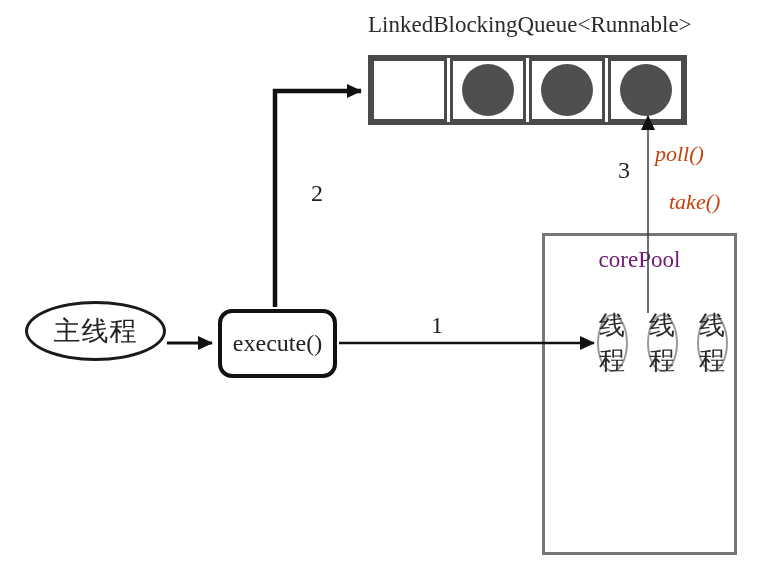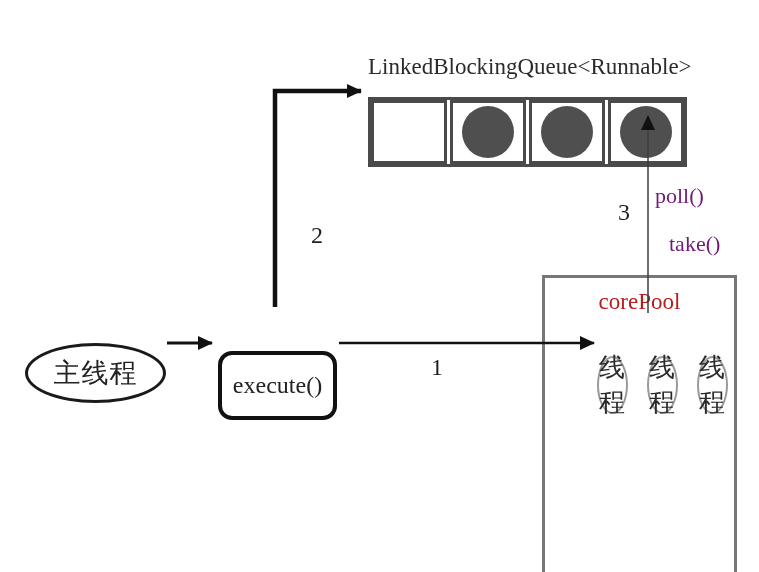--- a/index.html
+++ b/index.html
@@ -5,21 +5,21 @@
   html, body { margin: 0; padding: 0; background: #ffffff; }
   #canvas {
     position: relative;
     width: 759px;
     height: 572px;
     background: #ffffff;
     font-family: "Liberation Serif", "DejaVu Serif", serif;
     color: #222222;
     overflow: hidden;
   }
-  .abs { position: absolute; margin-top: 42px; }
+  .abs { position: absolute; }
 
   
   #queue-title {
     left: 368px; top: 12px; width: 319px;
     text-align: center; white-space: nowrap;
     font-size: 23px; color: #2b2b2b;
   }
 
   
   #queue {
@@ -62,41 +62,41 @@
 
   
   #core-pool {
     left: 542px; top: 233px; width: 195px; height: 322px;
     box-sizing: border-box;
     border: 3px solid #777777;
     background: transparent;
   }
   #core-pool-label {
     position: absolute; left: 0; top: 11px; width: 100%;
-    text-align: center; font-size: 23px; color: #b91c1c;
+    text-align: center; font-size: 23px; color: #701a75;
   }
   #thread-list {
     left: 597px; top: 314px; width: 104px;
     display: flex; flex-direction: row; gap: 19px;
   }
   .thread-ellipse {
     box-sizing: border-box;
     width: 104px; height: 58px;
     border: 2px solid #9a9a9a; border-radius: 50%;
     display: flex; align-items: center; justify-content: center;
     font-size: 26px; color: #2a2a2a; letter-spacing: 1px;
     background: #ffffff;
   }
 
   
   .step-label { font-size: 24px; color: #1f1f1f; }
   #label-step1 { left: 426px; top: 312px; width: 22px; text-align: center; }
   #label-step2 { left: 306px; top: 180px; width: 22px; text-align: center; }
   #label-step3 { left: 613px; top: 157px; width: 22px; text-align: center; }
-  .fn-label { font-size: 22px; color: #701a75; }
+  .fn-label { font-size: 22px; color: #c2410c; font-style: italic; }
   #label-poll { left: 655px; top: 141px; }
   #label-take { left: 669px; top: 189px; }
 
   #arrow-layer {
     position: absolute; left: 0; top: 0;
     width: 759px; height: 572px;
     pointer-events: none;
   }
 </style>
 </head>

